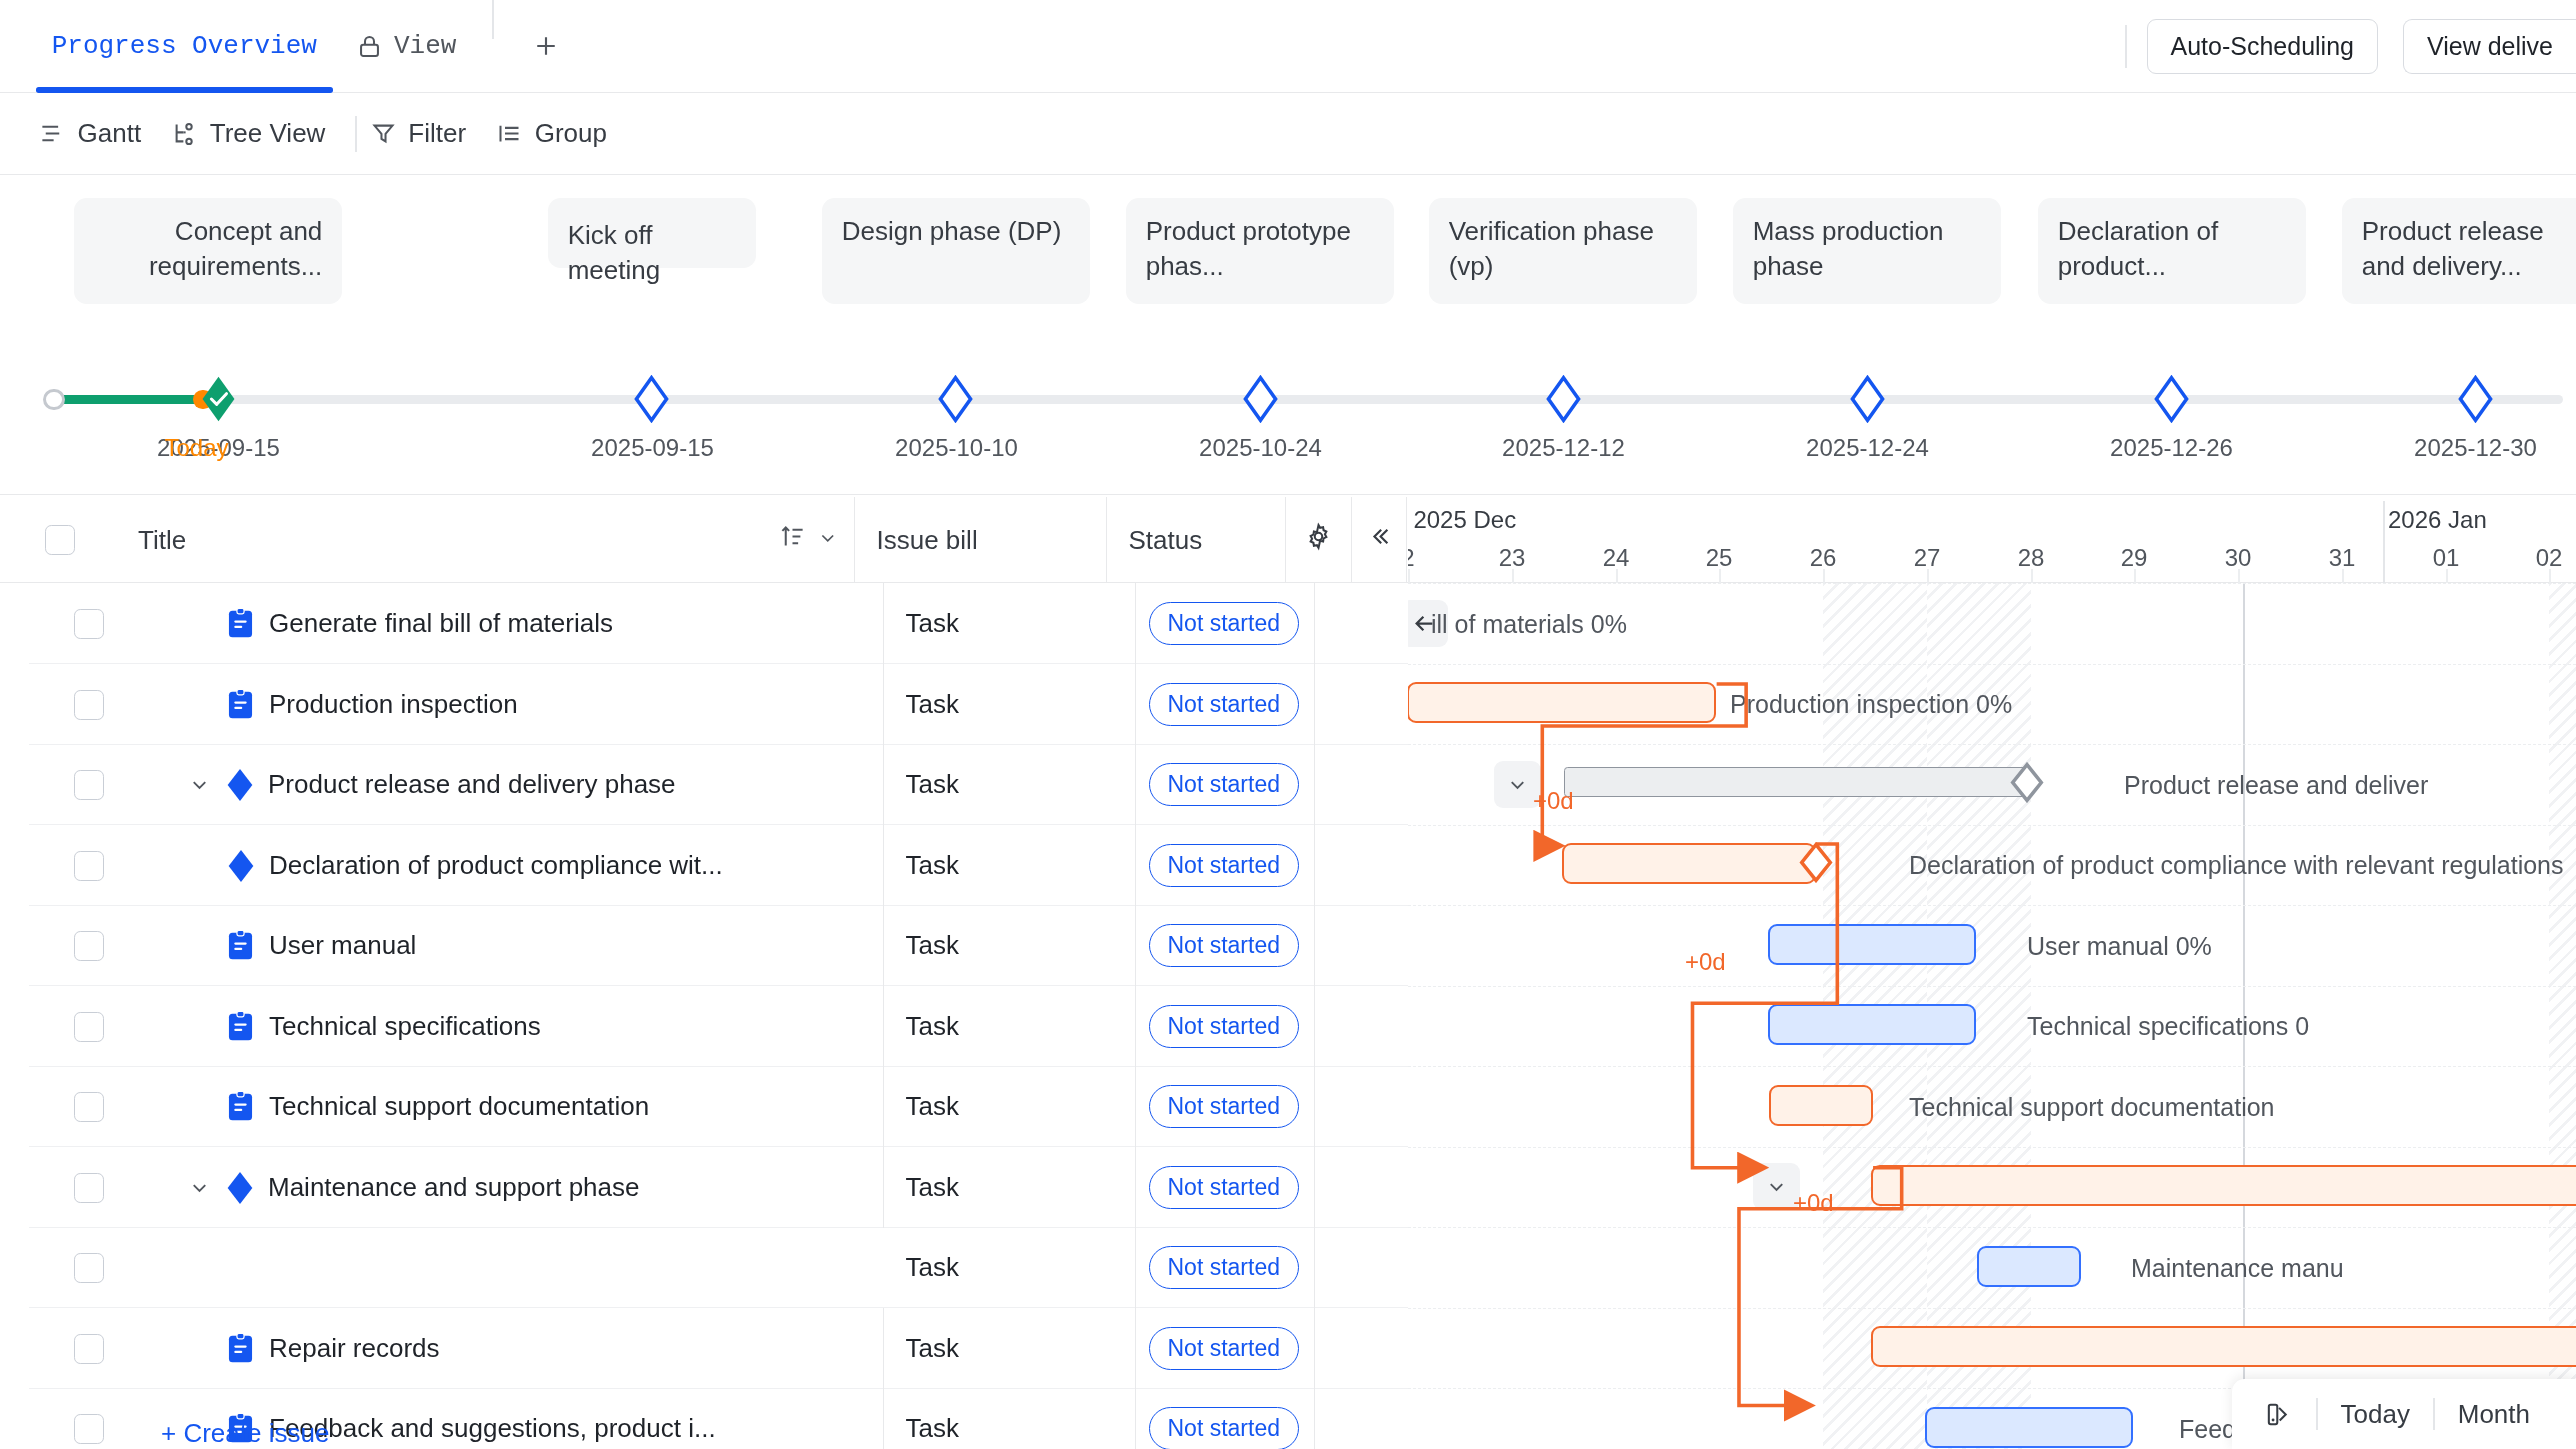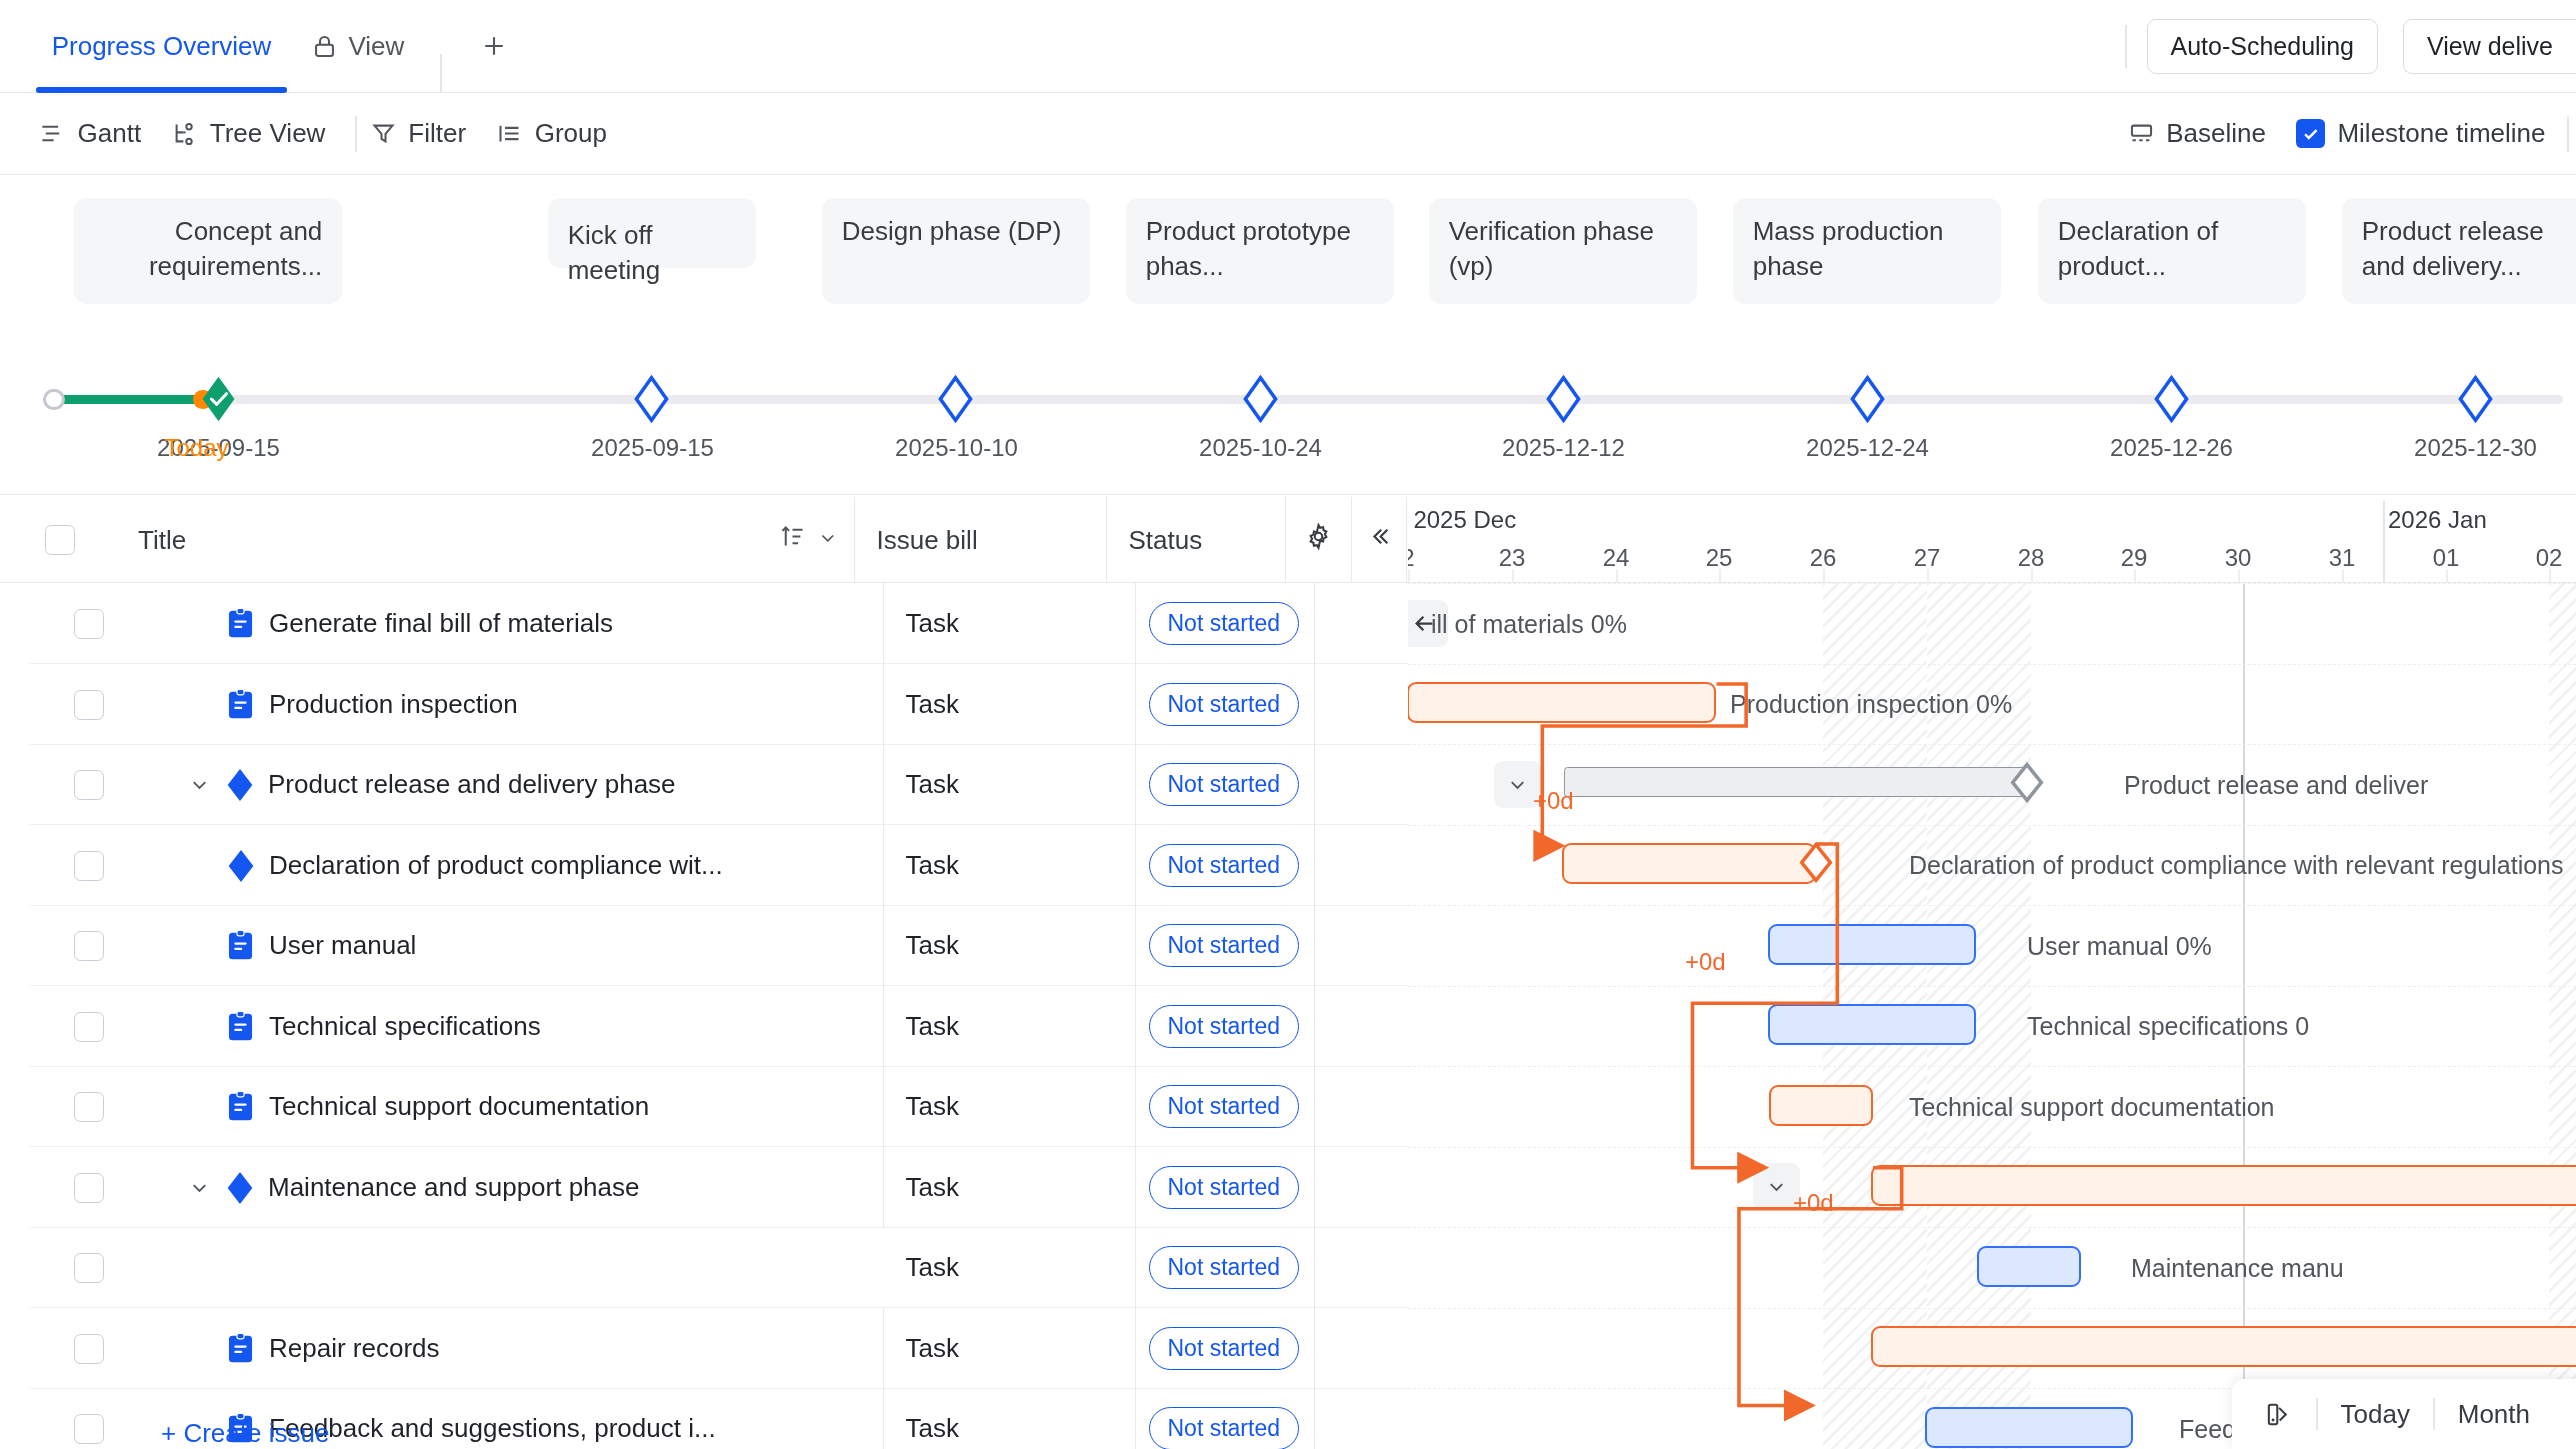--- a/index.html
+++ b/index.html
@@ -11,21 +11,21 @@
     overflow: hidden;
   }
   .app { position: relative; width: 2576px; height: 1449px; }
 
   
   .topbar {
     position: absolute; left: 0; top: 0; width: 2576px; height: 93px;
     border-bottom: 1.8px solid #e8e9eb; background: #fff;
     display: flex; align-items: center;
   }
-  .tabs { display: flex; align-items: flex-end; height: 93px; padding-left: 32px; }
+  .tabs { display: flex; align-items: flex-start; height: 93px; padding-left: 32px; font-family: Liberation Mono, monospace; }
   .tab {
     position: relative; height: 93px; display: flex; align-items: center;
     padding: 0 19.7px; font-size: 26px; color: #51565d; white-space: nowrap; cursor: pointer;
   }
   .tab.active { color: #1456f0; font-weight: 400; }
   .tab.active::after {
     content: ""; position: absolute; left: 3.6px; right: 3.6px; bottom: 0;
     height: 5.4px; background: #1456f0; border-radius: 2.7px;
   }
   .tab .ic { margin-right: 10.7px; display: inline-flex; align-items: center; }
@@ -259,40 +259,20 @@
     </div>
     <div class="tb-item">
       <span class="ic">
         <svg width="27" height="27" viewBox="0 0 24 24" fill="none" stroke="#51565d" stroke-width="1.8">
           <path d="M4 5v14M8 7h12M8 12h12M8 17h12"></path>
         </svg>
       </span>
       <span>Group</span>
     </div>
 
-    <div class="toolbar2-right">
-      <div class="tb-item">
-        <span class="ic">
-          <svg width="27" height="27" viewBox="0 0 24 24" fill="none" stroke="#51565d" stroke-width="1.8">
-            <rect x="3.5" y="5" width="17" height="9" rx="1.6"></rect>
-              <path d="M4 18h3M10 18h3M16 18h3" stroke-dasharray="0"></path>
-          </svg>
-        </span>
-        <span>Baseline</span>
-      </div>
-      <div class="tb-item" style="margin-right:0;">
-        <span class="chk">
-          <svg width="19.7" height="19.7" viewBox="0 0 24 24" fill="none" stroke="#ffffff" stroke-width="3">
-            <path d="M5 12.5l4.5 4.5L19 7.5"></path>
-          </svg>
-        </span>
-        <span>Milestone timeline</span>
-      </div>
-      <div style="width:1.8px;height:36px;background:#e4e6e9;margin-left:21.5px;"></div>
-    </div>
   </div>
 
   <div class="mstrip">
     <div id="mcards">
         <div class="mcard" style="left: 74px; width: 268px; height: 106px; text-align: right;"><span>Concept and requirements...</span></div>
         <div class="mcard" style="left: 548px; width: 208px; height: 70px; padding-top: 19.7px;"><span>Kick off meeting</span></div>
         <div class="mcard" style="left: 822px; width: 268px; height: 106px;"><span>Design phase (DP)</span></div>
         <div class="mcard" style="left: 1126px; width: 268px; height: 106px;"><span>Product prototype phas...</span></div>
         <div class="mcard" style="left: 1429px; width: 268px; height: 106px;"><span>Verification phase (vp)</span></div>
         <div class="mcard" style="left: 1733px; width: 268px; height: 106px;"><span>Mass production phase</span></div>

